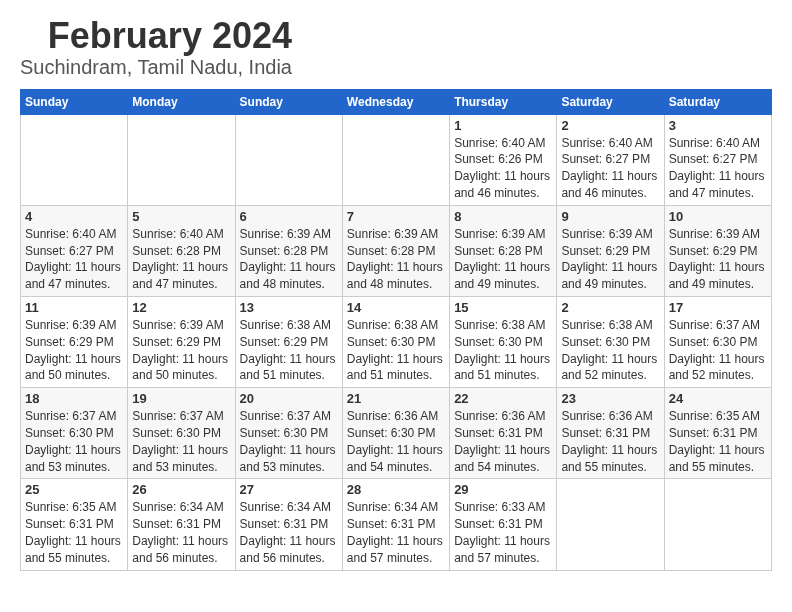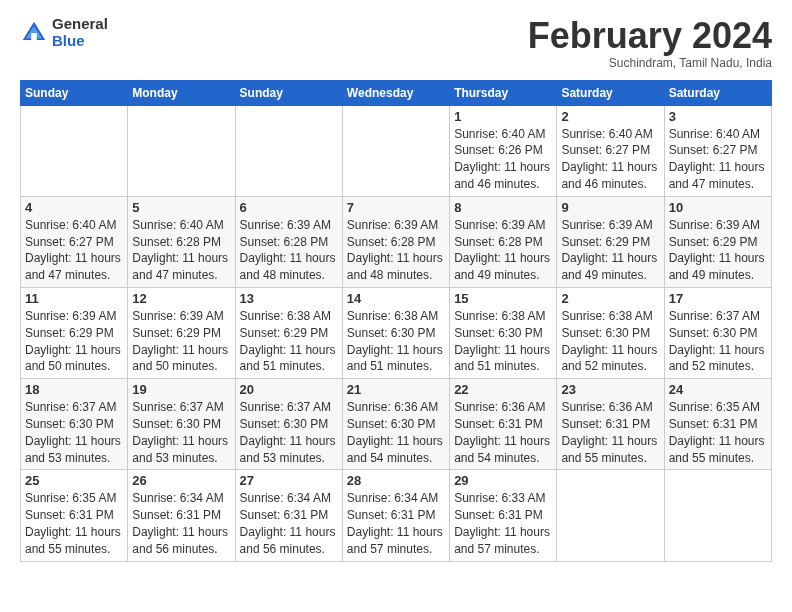--- a/index.html
+++ b/index.html
@@ -47,22 +47,23 @@
     .title-block {
       text-align: right;
     }
     .month-title {
       font-size: 36px;
       font-weight: bold;
       color: #333;
       line-height: 1.1;
     }
     .location-subtitle {
-      font-size: 12px;
+      font-size: 20px;
       color: #555;
+      text-align: center;
     }
     table {
       width: 100%;
       border-collapse: collapse;
       table-layout: fixed;
     }
     thead tr th {
       background-color: #2266cc;
       color: #fff;
       font-size: 12px;
@@ -98,31 +99,20 @@
     }
     .empty-cell {
       background: #fff !important;
     }
   </style>
 </head>
 <body>
 
 <div class="page">
   <div class="header-area">
-    <div class="logo">
-      <svg class="logo-icon" viewBox="0 0 40 40">
-        <polygon points="20,4 36,30 4,30" fill="#2266cc"></polygon>
-        <polygon points="20,10 32,28 8,28" fill="#5599ee"></polygon>
-        <rect x="16" y="20" width="8" height="10" fill="#fff"></rect>
-      </svg>
-      <div class="logo-text">
-        <span class="logo-general">General</span>
-        <span class="logo-blue">Blue</span>
-      </div>
-    </div>
     <div class="title-block">
       <div class="month-title">February 2024</div>
       <div class="location-subtitle">Suchindram, Tamil Nadu, India</div>
     </div>
   </div>
 
   <table>
     <thead>
       <tr>
         <th>Sunday</th>

